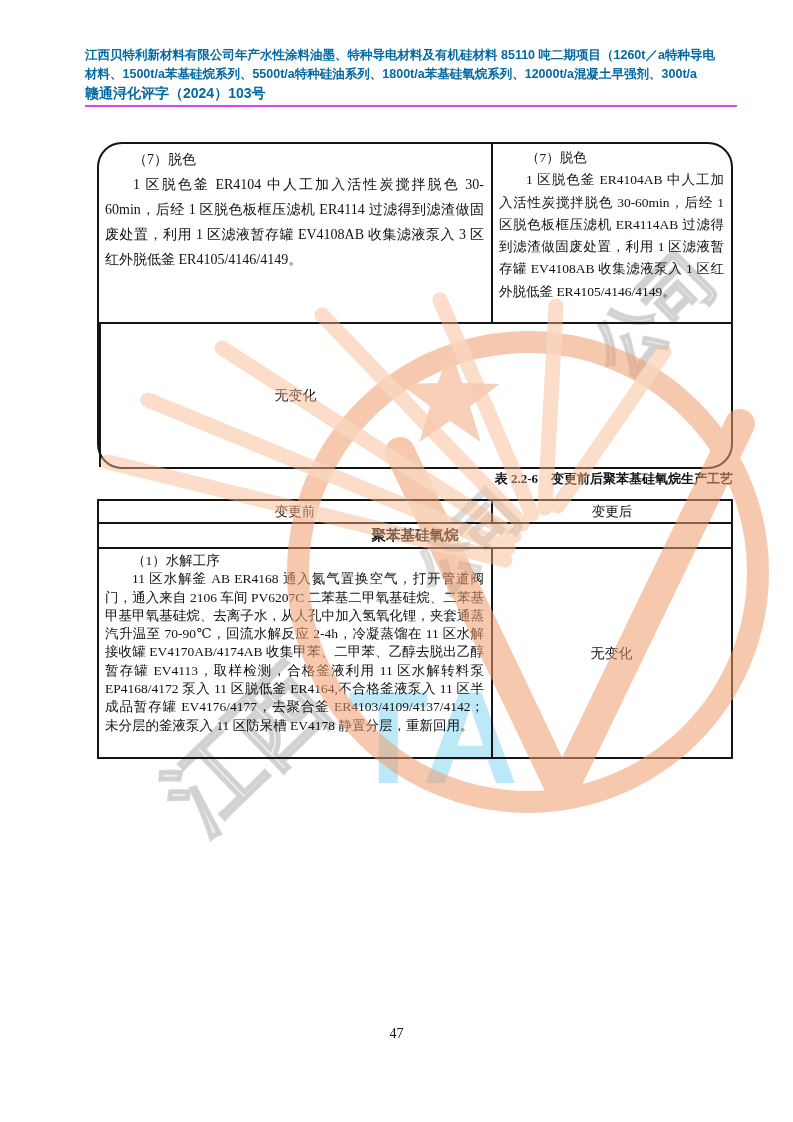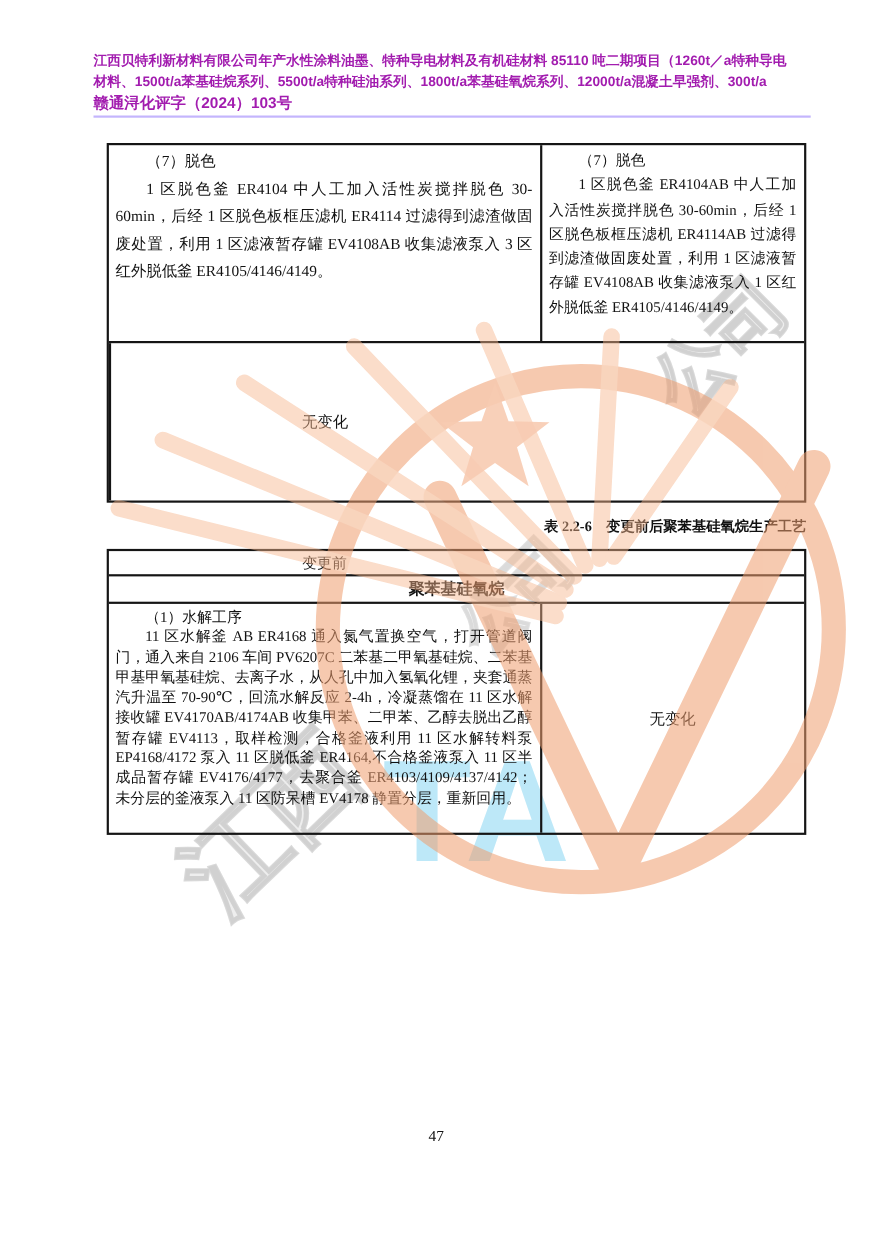--- a/index.html
+++ b/index.html
@@ -6,30 +6,30 @@
   .page {
     position:relative; width:793px; height:1122px; margin:0 auto;
     background:#ffffff; overflow:hidden;
     font-family:"Liberation Serif","DejaVu Serif",serif; color:#111;
   }
 
   
   .header {
     position:absolute; left:85px; top:46px; width:652px; z-index:2;
     font-family:"Liberation Sans","DejaVu Sans",sans-serif;
-    font-size:12.5px; font-weight:600; line-height:19px; color:#a21caf;
-    border-bottom:2px solid #c4b5fd; padding-bottom:2px;
+    font-size:12.5px; font-weight:600; line-height:19px; color:#0369a1;
+    border-bottom:2px solid #d946ef; padding-bottom:2px;
   }
   .header .l3 { display:flex; justify-content:space-between; align-items:baseline; }
   .header .docno { font-size:14px; font-weight:800; white-space:nowrap; }
 
   
   .t1, .t2 { position:absolute; left:97px; width:636px; z-index:2;
              border:2px solid #151515; box-sizing:border-box; background:transparent; }
-  .t1 { top:130px; }
+  .t1 { top:142px;border-radius:25px; }
   .t1 .row { display:grid; grid-template-columns:392px 1fr; }
   .t1 .row + .row { border-top:2px solid #151515; }
   .cell { box-sizing:border-box; padding:3px 7px 2px 6px; overflow:hidden; }
   .cell.after { border-left:2px solid #151515; }
   .r1 { height:178px; }
   .r1 .before { font-size:14px;   line-height:25px; }
   .r1 .cell.after  { font-size:13.5px; line-height:22.3px; }
   .r2 { height:143px; }
   .r2 .before { font-size:13.5px; line-height:20.4px; }
   p { margin:0; text-indent:2em; text-align:justify; }
@@ -103,20 +103,21 @@
         <p>无变化</p>
       </div>
     </div>
   </div>
 
   <div class="caption">表 2.2-6　变更前后聚苯基硅氧烷生产工艺</div>
 
   <div class="t2">
     <div class="hrow">
       <div class="hcell">变更前</div>
+      <div class="hcell after">变更后</div>
     </div>
     <div class="srow">聚苯基硅氧烷</div>
     <div class="crow">
       <div class="cell before">
         <p>（1）水解工序</p>
         <p>11 区水解釜 AB ER4168 通入氮气置换空气，打开管道阀门，通入来自 2106 车间 PV6207C 二苯基二甲氧基硅烷、二苯基甲基甲氧基硅烷、去离子水，从人孔中加入氢氧化锂，夹套通蒸汽升温至 70-90℃，回流水解反应 2-4h，冷凝蒸馏在 11 区水解接收罐 EV4170AB/4174AB 收集甲苯、二甲苯、乙醇去脱出乙醇暂存罐 EV4113，取样检测，合格釜液利用 11 区水解转料泵 EP4168/4172 泵入 11 区脱低釜 ER4164,不合格釜液泵入 11 区半成品暂存罐 EV4176/4177，去聚合釜 ER4103/4109/4137/4142；未分层的釜液泵入 11 区防呆槽 EV4178 静置分层，重新回用。</p>
       </div>
       <div class="cell after center-cell">
         <p>无变化</p>
       </div>

